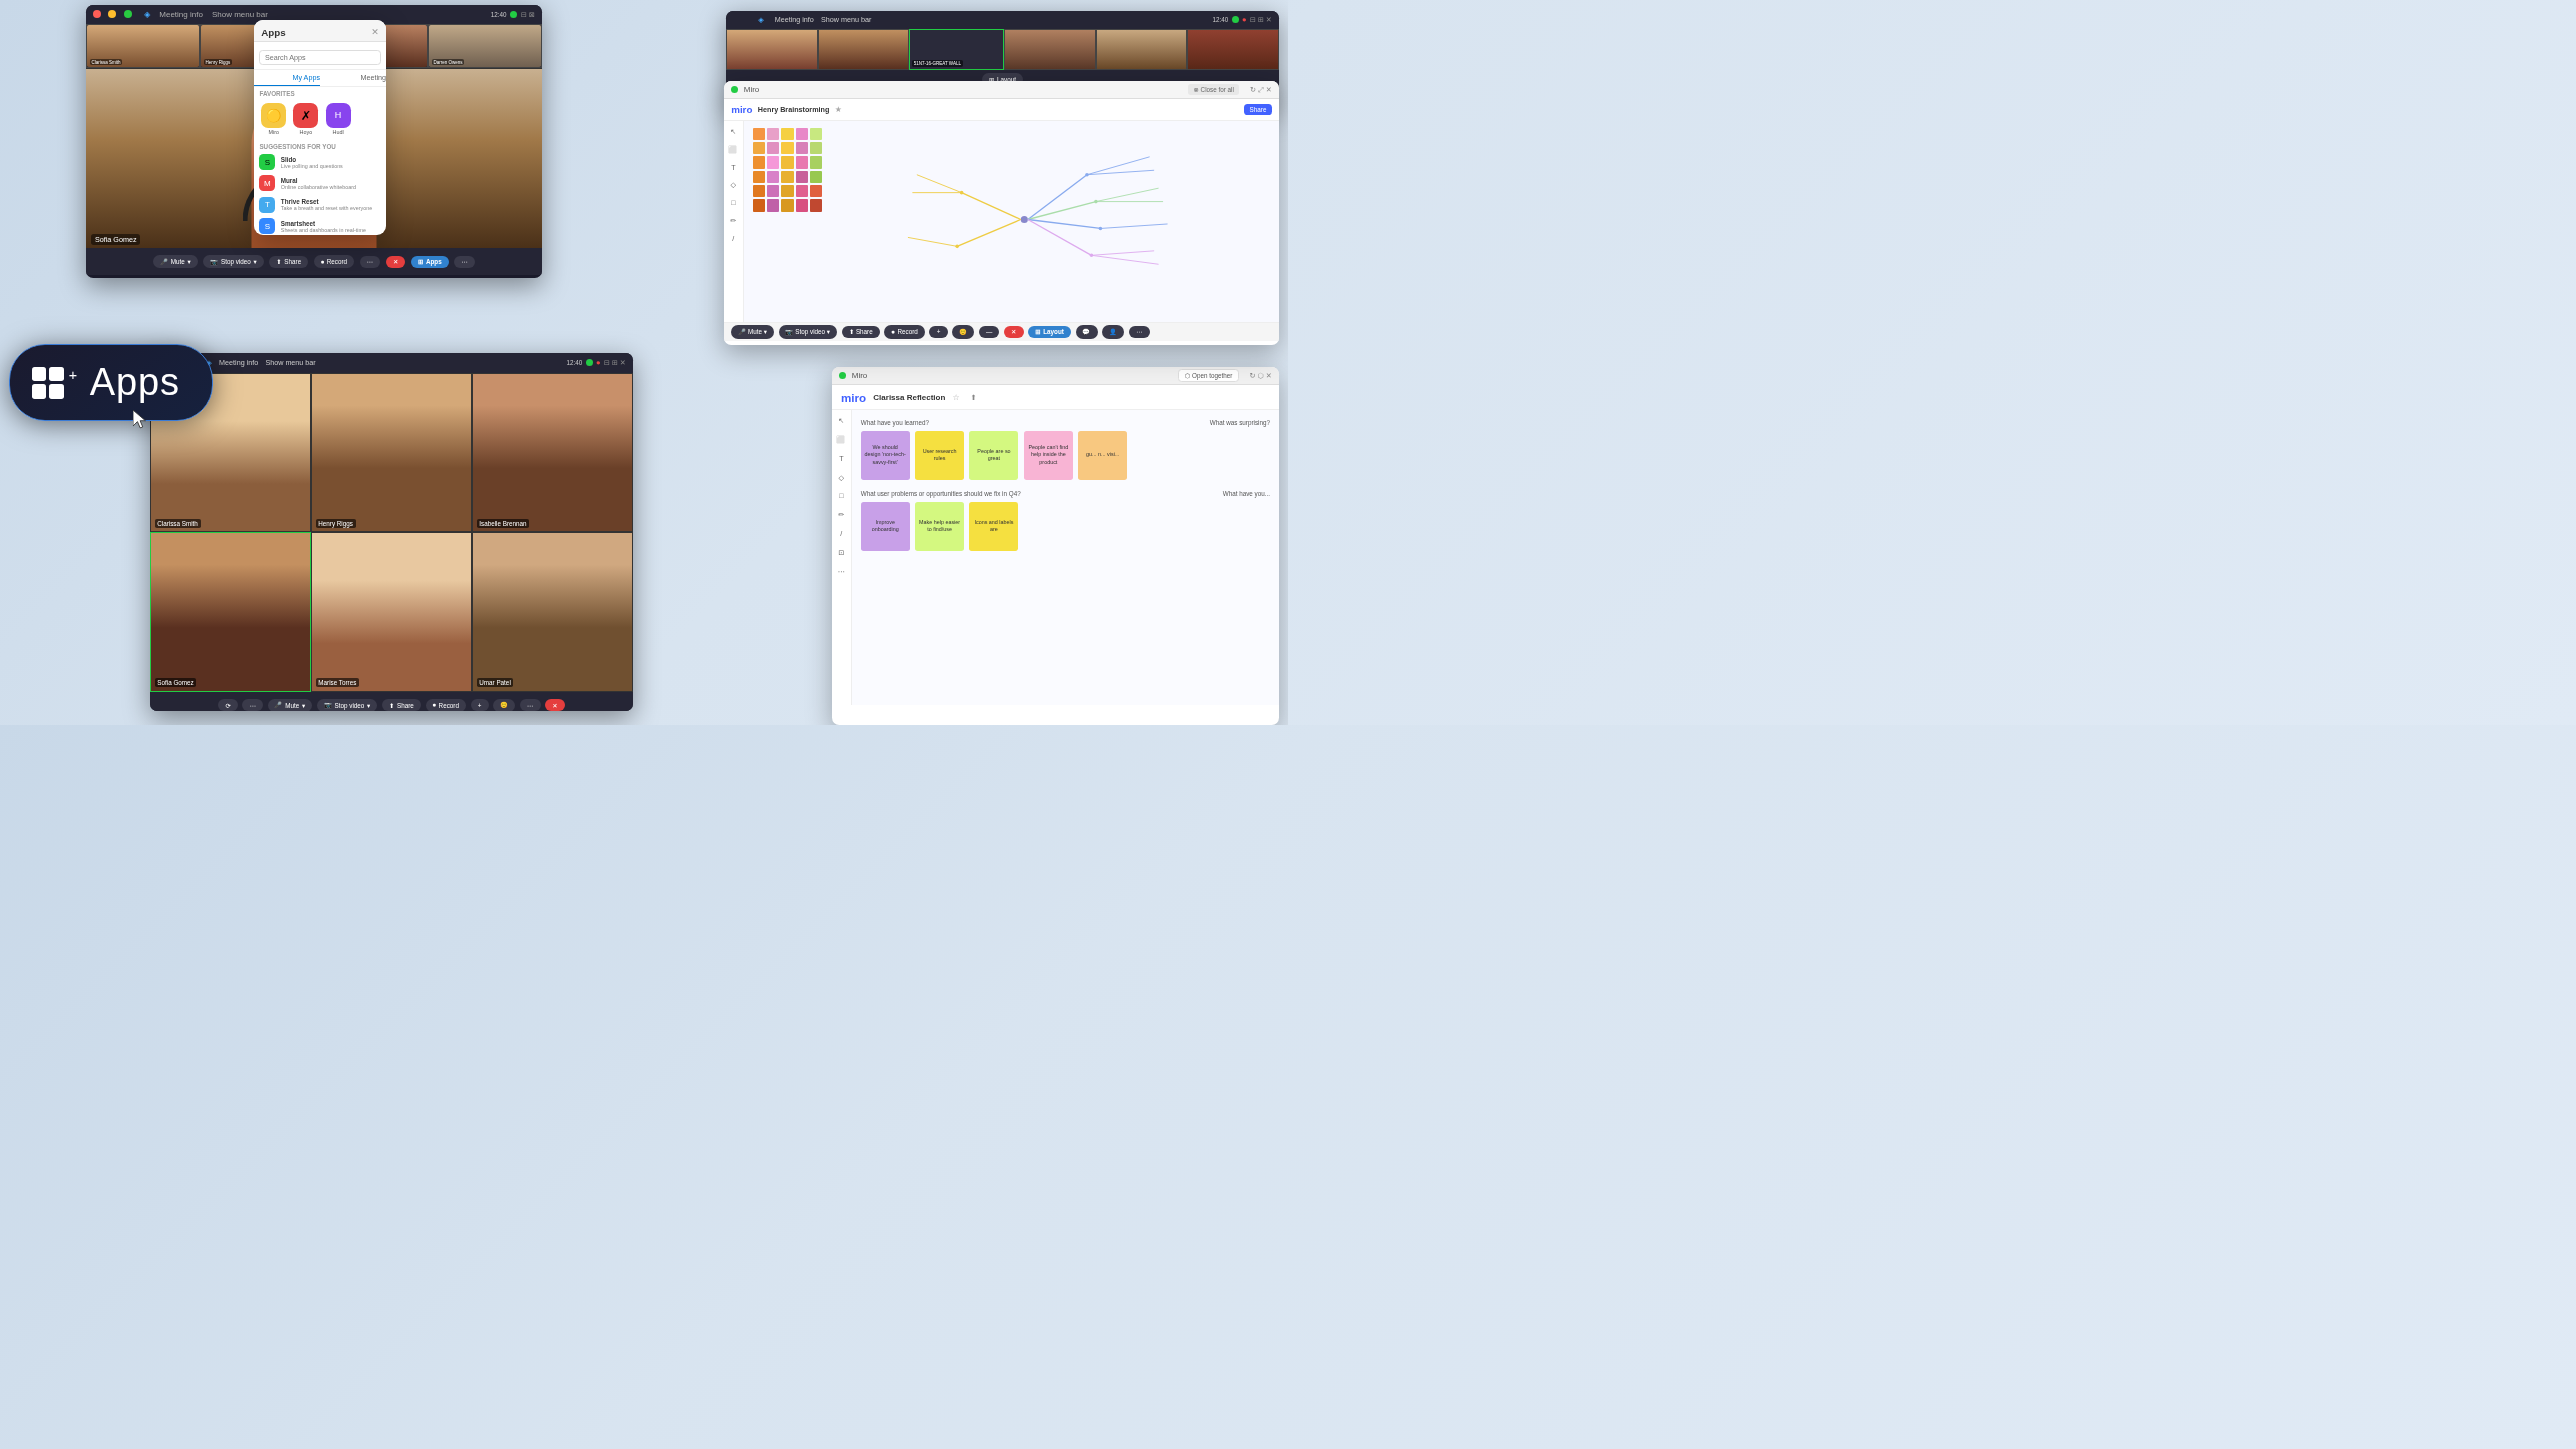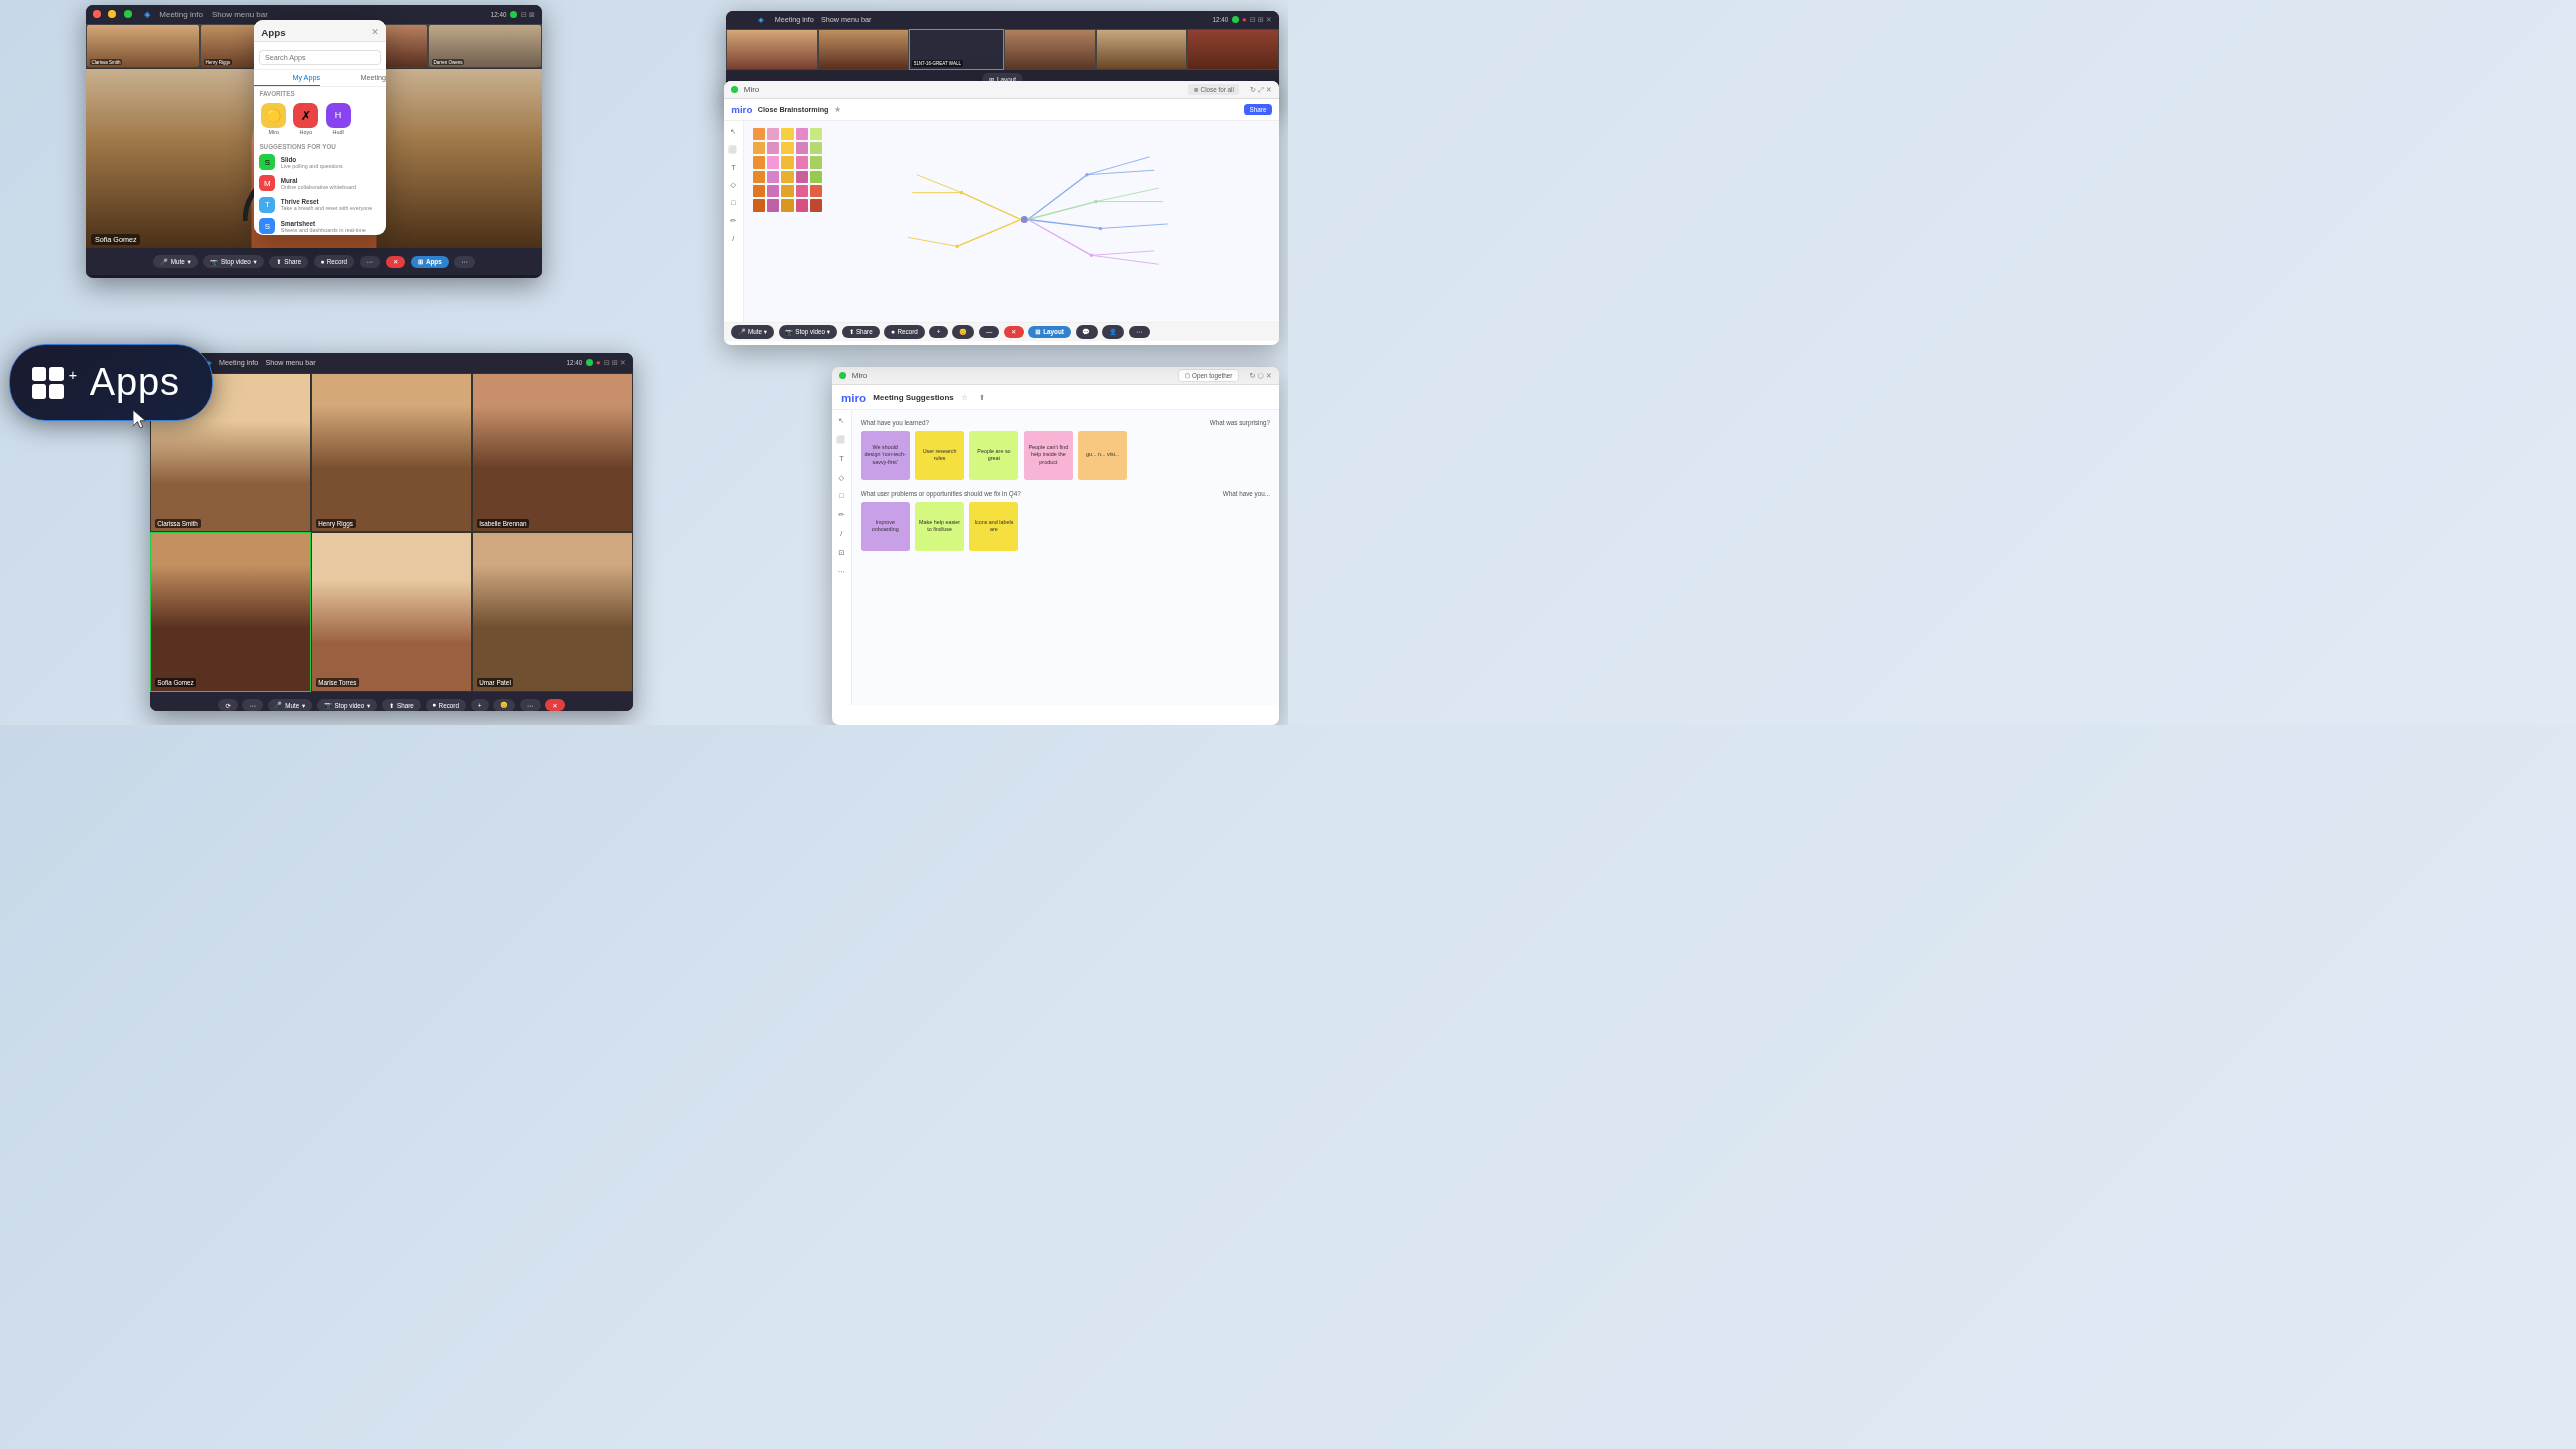--- a/index.html
+++ b/index.html
@@ -767,21 +767,21 @@
     <span style="width:7.2px;height:7.2px;border-radius:50%;background:#22cc44;display:inline-block;"></span>
     <span class="miro-titlebar-name">Miro</span>
     <span class="miro-close-btn">
       <span>⊗</span>
       <span>Close for all</span>
     </span>
     <span style="margin-left:5.4px;font-size:7.2px;color:#888;">↻ ⤢ ✕</span>
   </div>
   <div class="miro-toolbar">
     <span class="miro-toolbar-logo">miro</span>
-    <span class="miro-board-name">Close Brainstorming</span>
+    <span class="miro-board-name">Henry Brainstorming</span>
     <span style="font-size:8px;color:#aaa;">★</span>
     <div style="margin-left:auto;display:flex;gap:3.6px;align-items:center;">
       <button class="miro-share-btn">Share</button>
     </div>
   </div>
 
   <div class="miro-canvas">
     <div class="miro-left-toolbar">
       <div class="miro-tool-icon">↖</div>
       <div class="miro-tool-icon">⬜</div>
@@ -940,21 +940,21 @@
     <span style="width:7.2px;height:7.2px;border-radius:50%;background:#22cc44;display:inline-block;"></span>
     <span style="font-size:8px;color:#555;font-weight:500;">Miro</span>
     <button class="open-together-btn">
       <span>⬡</span>
       <span>Open together</span>
     </button>
     <span style="margin-left:5.4px;font-size:7.2px;color:#888;">↻ ⬡ ✕</span>
   </div>
   <div class="miro-bottom-nav">
     <span class="miro-logo-sm">miro</span>
-    <span class="miro-board-title">Meeting Suggestions</span>
+    <span class="miro-board-title">Clarissa Reflection</span>
     <span style="font-size:8px;color:#aaa;">☆</span>
     <span style="font-size:7.2px;color:#888;margin-left:3.6px;">⬆</span>
   </div>
   <div class="miro-bottom-canvas">
     <div class="miro-bottom-left-toolbar">
       <div class="miro-tool-icon">↖</div>
       <div class="miro-tool-icon">⬜</div>
       <div class="miro-tool-icon">T</div>
       <div class="miro-tool-icon">◇</div>
       <div class="miro-tool-icon">□</div>

